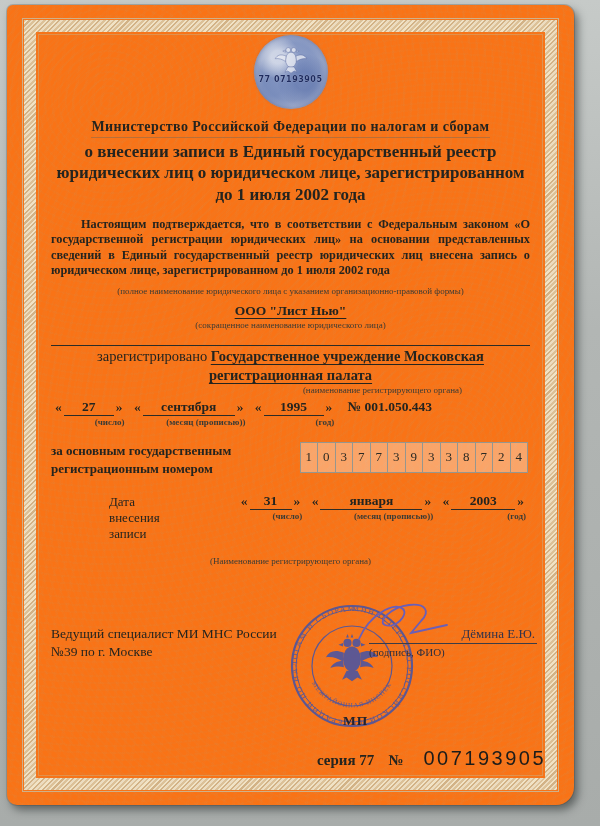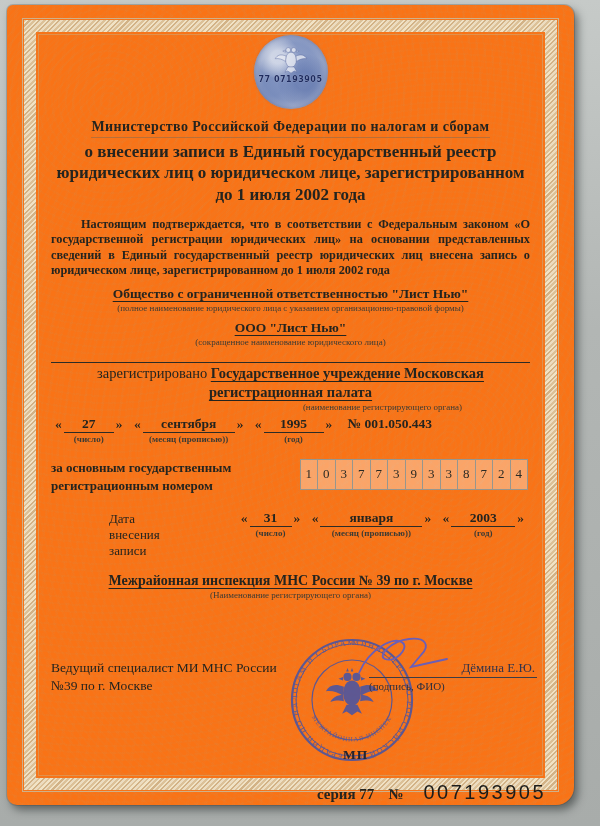--- a/index.html
+++ b/index.html
@@ -66,21 +66,21 @@
 
   .registered { margin-top:1px; font-size:14.5px; line-height:1.28; padding:0 24px; }
   .reg-prefix { font-weight:normal; }
   .reg-val { font-weight:bold; text-decoration:underline; text-underline-offset:3px; }
 
   .date-row { margin-top:3px; text-align:left; font-weight:bold; font-size:13.5px; padding-left:2px; white-space:nowrap; }
   .slot { display:inline-block; vertical-align:top; margin-right:4px; }
   .slot .line1 { white-space:nowrap; }
   .uval { display:inline-block; text-align:center; border-bottom:1.2px solid #2c2c27; padding:0 6px; }
   .q { padding:0 2px; }
-  .slot .cap { text-align:center;font-family:Liberation Serif, serif; }
+  .slot .cap { text-align:right;font-family:Liberation Serif, serif; }
   .numpart { display:inline-block; margin-left:6px; font-weight:bold; }
 
   .ogrn-row { display:flex; margin-top:14px; text-align:left; align-items:flex-start; }
   .ogrn-label { font-weight:bold; font-size:13px; line-height:1.4; width:225px; }
   .ogrn-boxes { margin-left:auto; margin-right:2px; display:flex; border:1px solid #96968e; background:rgba(255,255,255,.35); }
   .ogrn-cell { width:16.5px; height:29px; border-left:1px solid #96968e; display:flex; align-items:center; justify-content:center; font-size:13px; color:#2a2a24; }
   .ogrn-cell:first-child { border-left:0; }
 
   .entry-row { display:flex; margin-top:15px; text-align:left; font-size:13px; }
   .entry-label { font-weight:normal; margin-left:58px; padding-top:1px; }
@@ -129,21 +129,20 @@
     </div>
 
     <div>
       <div class="ministry">Министерство Российской Федерации по налогам и сборам</div>
     </div>
 
     <div class="cert-subtitle">о внесении записи в Единый государственный реестр юридических лиц о юридическом лице, зарегистрированном до 1 июля 2002 года</div>
     <div class="body-par">Настоящим подтверждается, что в соответствии с Федеральным законом «О государственной регистрации юридических лиц» на основании представленных сведений в Единый государственный реестр юридических лиц внесена запись о юридическом лице, зарегистрированном до 1 июля 2002 года</div>
 
     <div class="field">
-      <div class="fval">Общество с ограниченной ответственностью "Лист Нью"</div>
       <div class="cap">(полное наименование юридического лица с указанием организационно-правовой формы)</div>
     </div>
 
     <div class="field">
       <div class="fval">ООО "Лист Нью"</div>
       <div class="cap">(сокращенное наименование юридического лица)</div>
     </div>
 
     <hr class="brand-rule">
 
@@ -201,21 +200,20 @@
           <div class="cap">(месяц (прописью))</div>
         </span>
         <span class="slot">
           <span class="line1"><span class="q">«</span><span class="uval" style="min-width:52px;">2003</span><span class="q">»</span></span>
           <div class="cap">(год)</div>
         </span>
       </div>
     </div>
 
     <div class="inspection">
-      <div class="fval">Межрайонная инспекция МНС России № 39 по г. Москве</div>
       <div class="cap">(Наименование регистрирующего органа)</div>
     </div>
 
     <div class="bottom">
       <div class="official">Ведущий специалист МИ МНС России №39 по г. Москве</div>
 
       <svg class="stamp" viewBox="0 0 130 130">
         <defs>
           <path id="ringPath" d="M65,10 a55,55 0 1,1 -0.01,0 z"></path>
           <path id="innerArc" d="M25,82 a45,45 0 0,0 80,0"></path>

